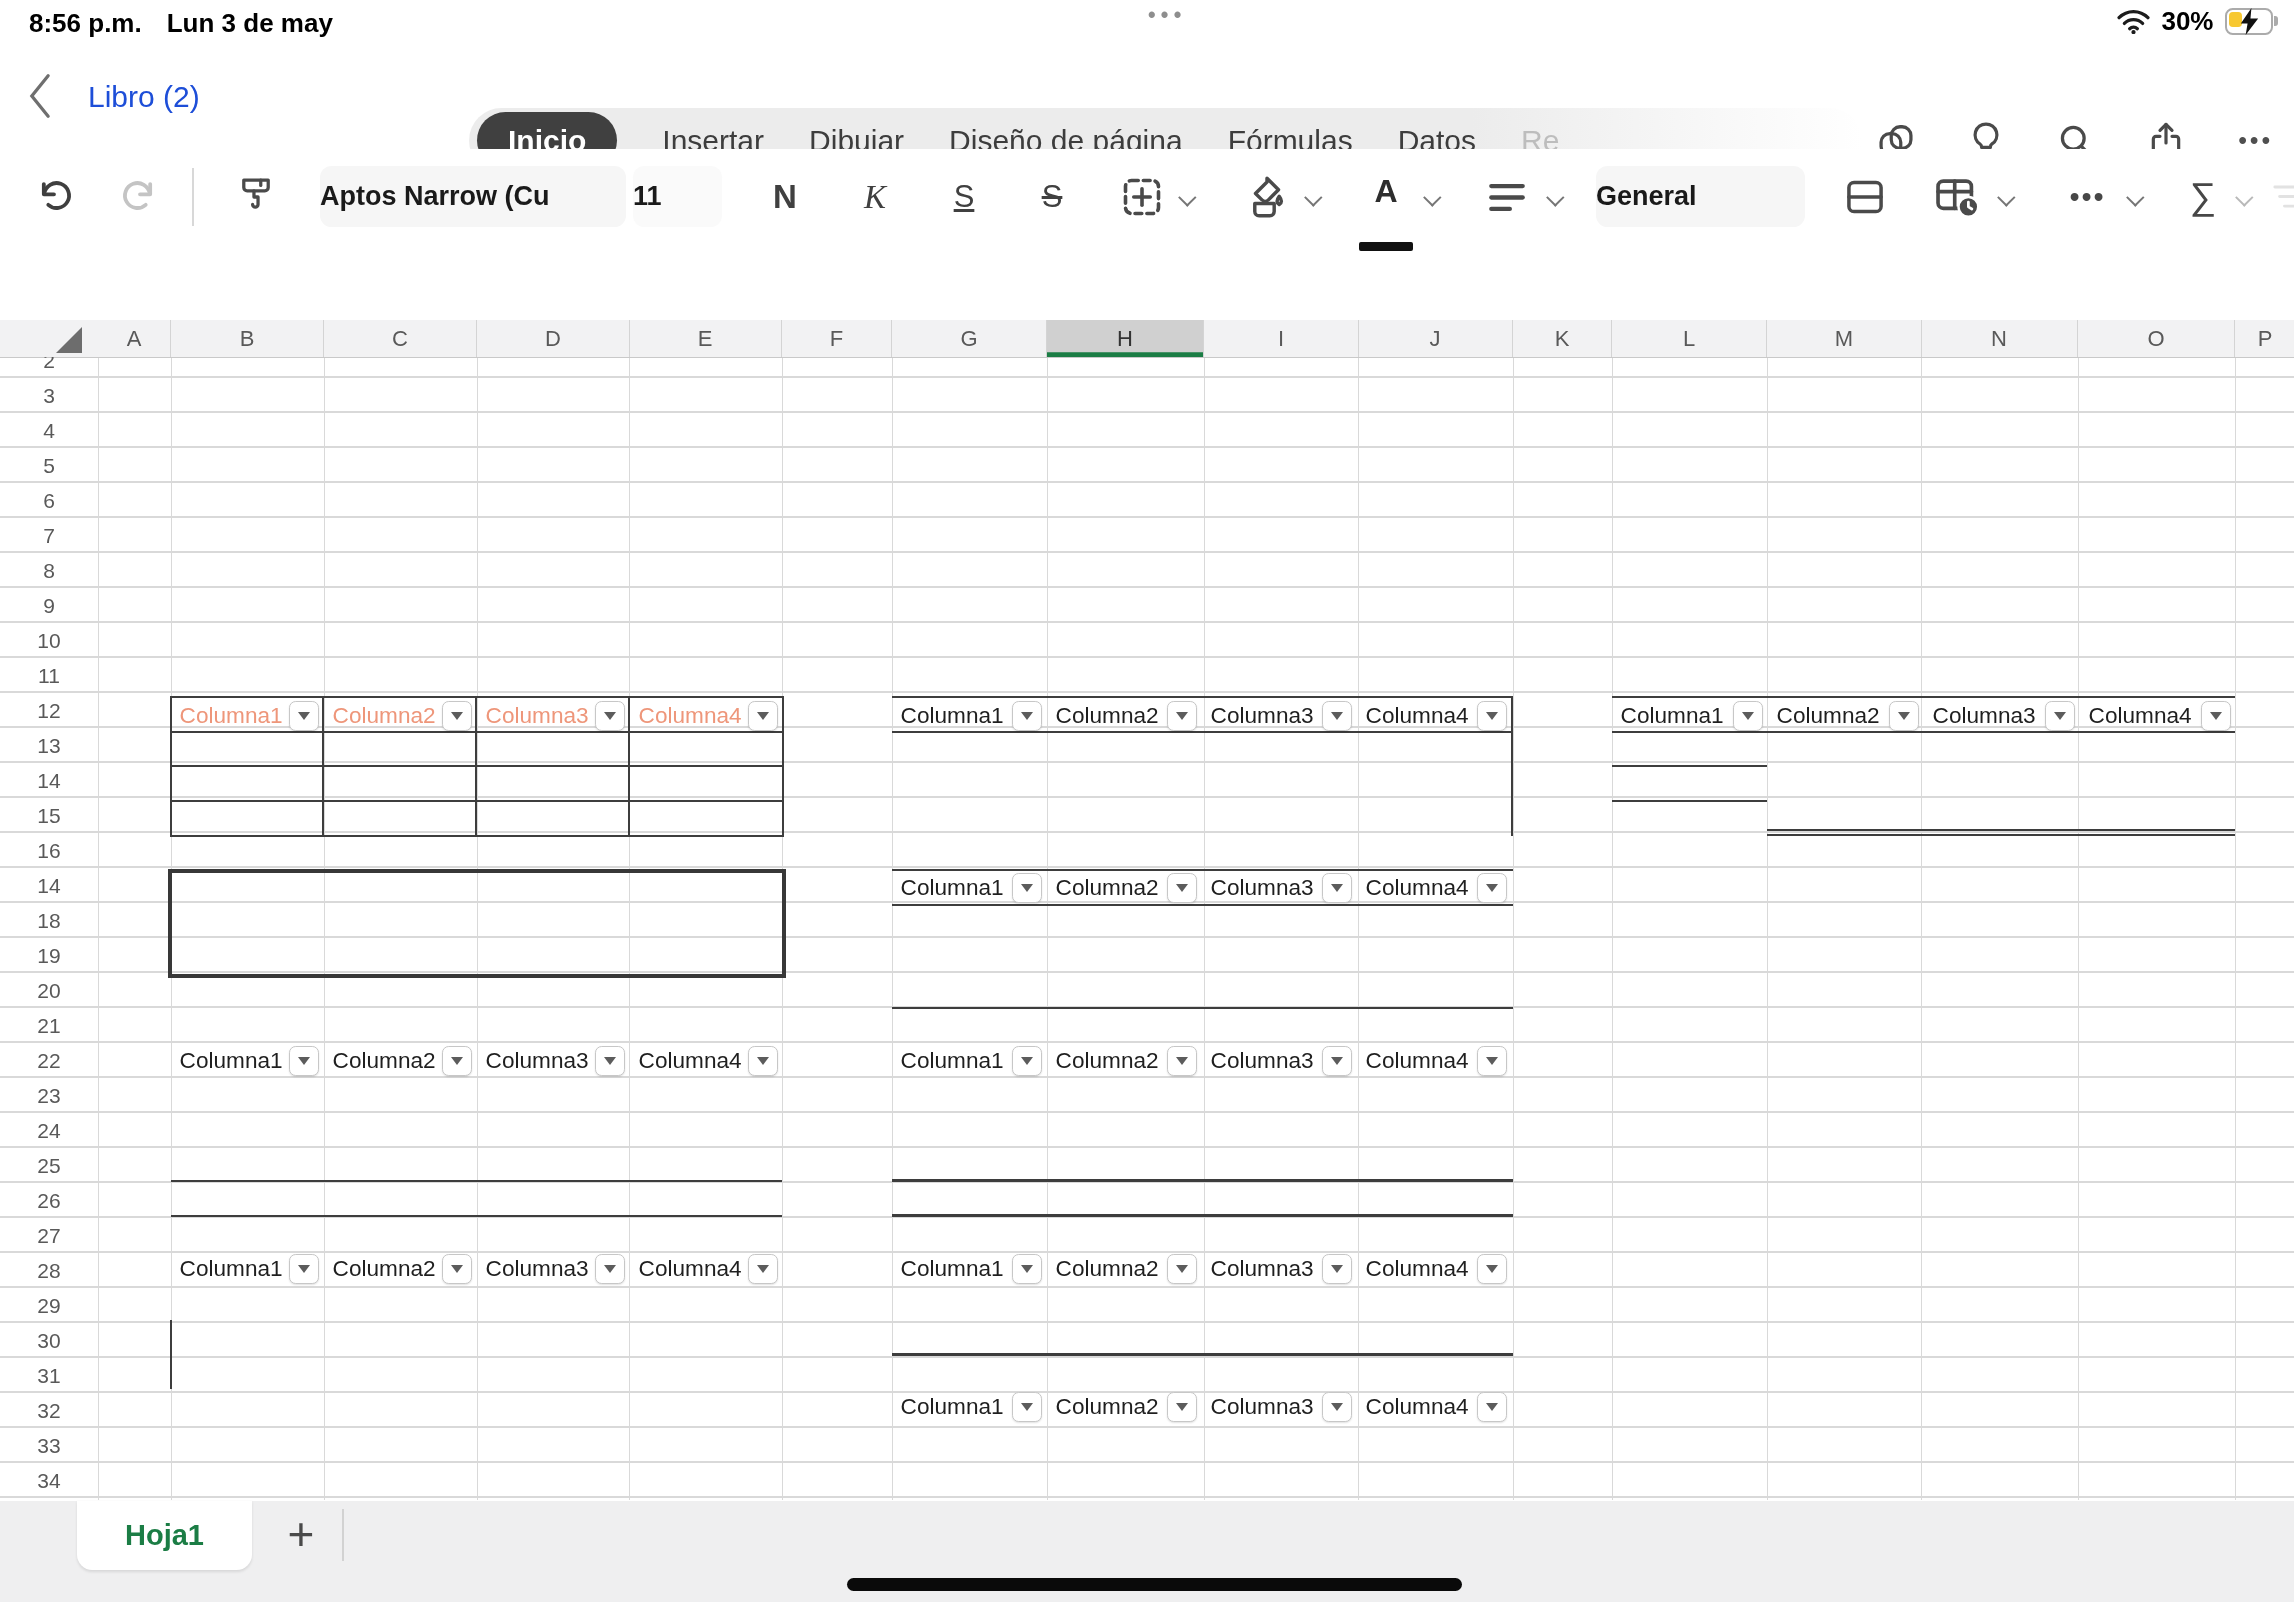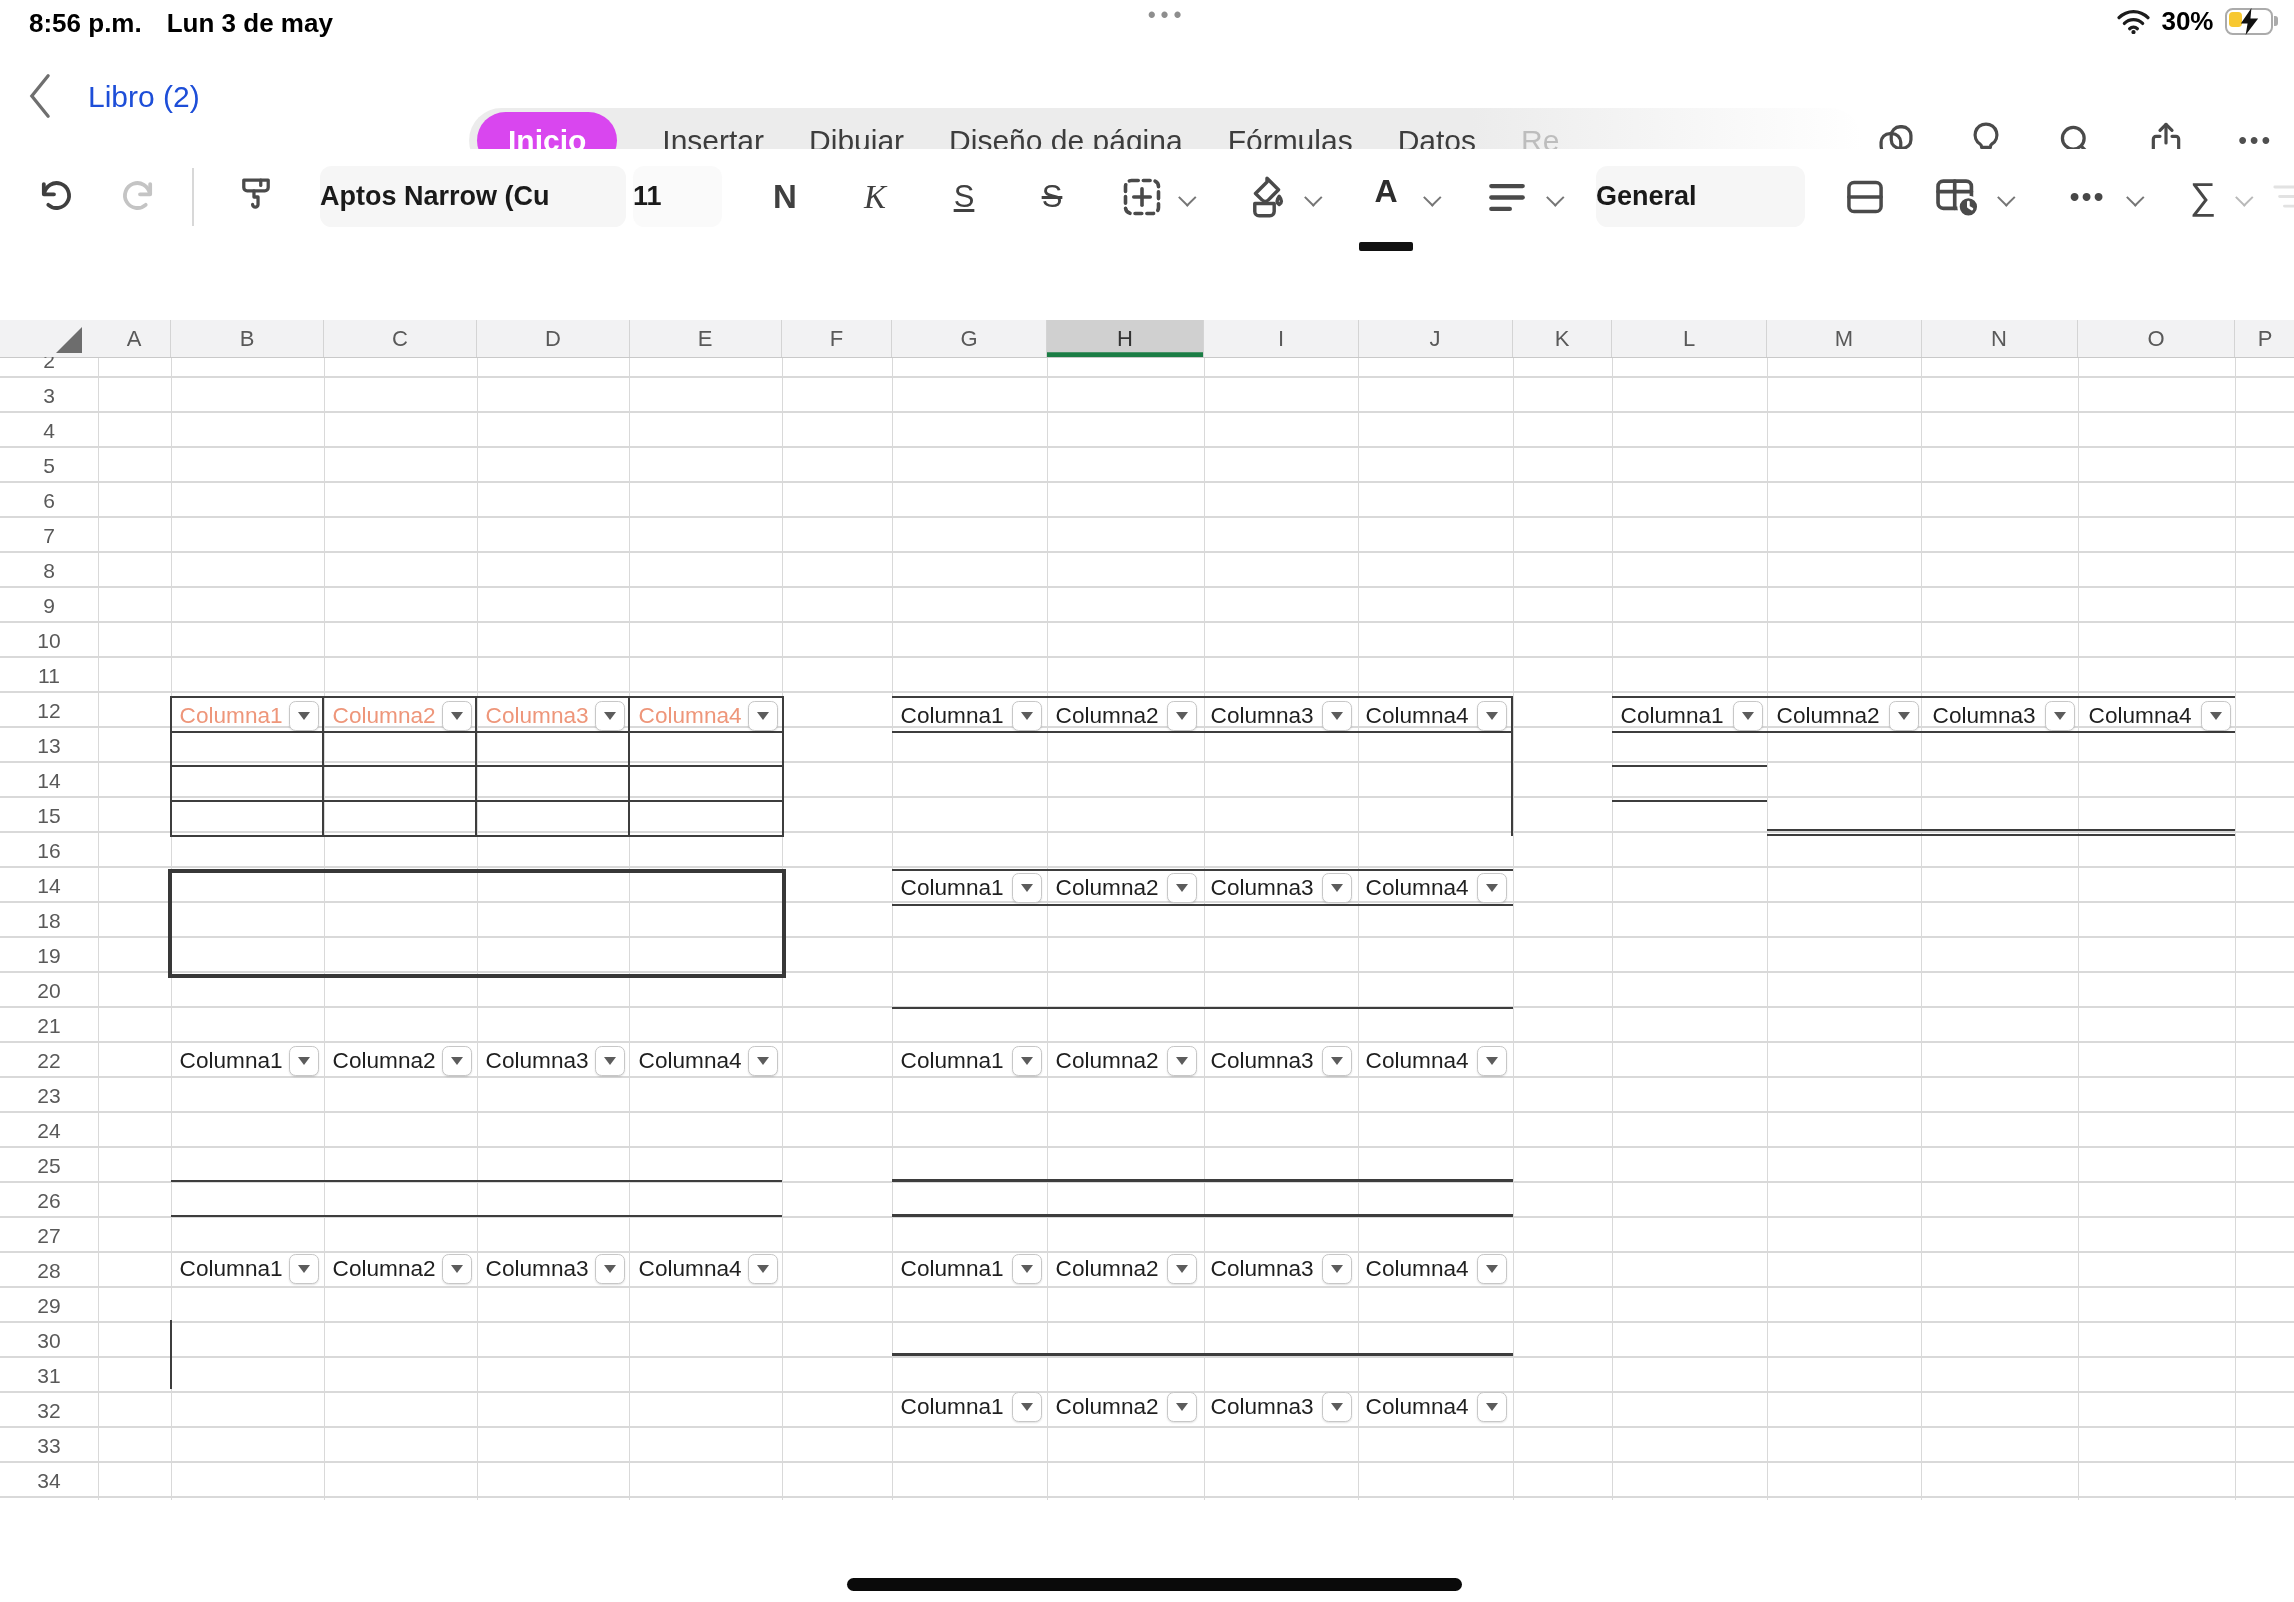--- a/index.html
+++ b/index.html
@@ -20,21 +20,21 @@
   .bolt{position:absolute;left:8.6px;top:-2.9px;}
 
   
   .ribbon{position:absolute;left:0;top:45px;width:2294px;height:104px;background:#fff;}
   .back{position:absolute;left:25px;top:27px;}
   .doc-title{position:absolute;left:88px;top:35px;font-size:30px;color:#1d4ed8;}
   .tabstrip-bg{position:absolute;left:469px;top:63px;width:1393px;height:65px;border-radius:33px;
      background:linear-gradient(to right,#ececec 72%,rgba(236,236,236,0));}
   .tabs{position:absolute;left:477px;top:63px;height:65px;display:flex;align-items:center;gap:45px;}
   .tab{font-size:30px;color:#3d3d3d;white-space:nowrap;}
-  .tab.active{background:#d946ef;color:#fff;border-radius:33px;padding:11.5px 31px;font-weight:bold;}
+  .tab.active{background:#404040;color:#fff;border-radius:33px;padding:11.5px 31px;font-weight:bold;}
   .tab.faded{color:#bdbdbd;}
   .ribbon-icons{position:absolute;right:17.3px;top:63px;display:flex;align-items:center;gap:48px;height:65px;}
   .ric{display:flex;align-items:center;justify-content:center;width:42px;height:42px;}
   .rdots{font-size:25px;color:#4f4f4f;letter-spacing:2.9px;}
 
   
   .toolbar{position:absolute;left:0;top:149px;width:2294px;height:96px;background:#fff;}
   .ti{position:absolute;top:0;height:96px;display:flex;align-items:center;justify-content:center;}
   .tdivider{position:absolute;left:192px;top:19px;width:1.9px;height:58px;background:#d8d8d8;}
   .fieldbox{background:#f6f6f6;border-radius:11.5px;display:flex;align-items:center;justify-content:flex-start;
@@ -653,16 +653,23 @@
         <div>29</div>
         <div>30</div>
         <div>31</div>
         <div>32</div>
         <div>33</div>
         <div>34</div>
         <div>35</div>
       </div>
   </div>
 
+  <div class="sheetbar">
+    <div class="stab">
+      <span>Hoja1</span>
+    </div>
+    <div class="addsheet">+</div>
+    <div class="sdiv"></div>
+  </div>
 
   <div class="homebar"></div>
 </div>
 
 
 </body></html>

